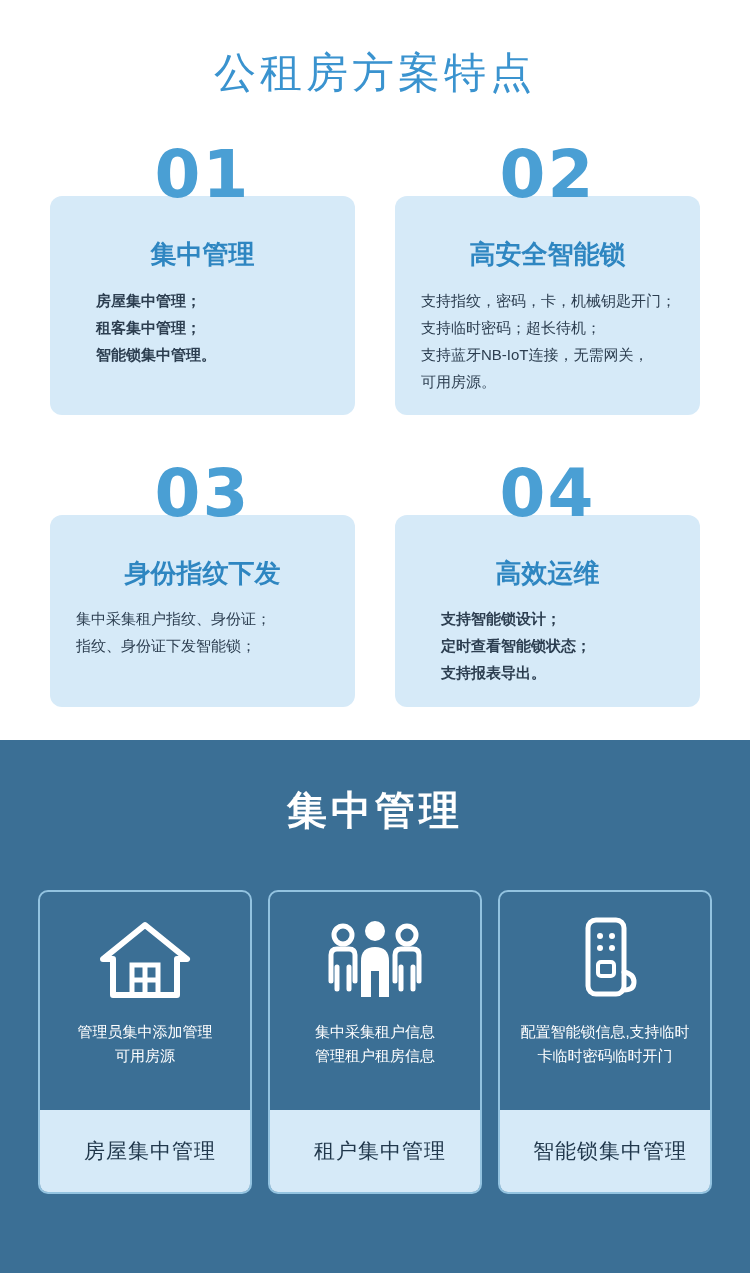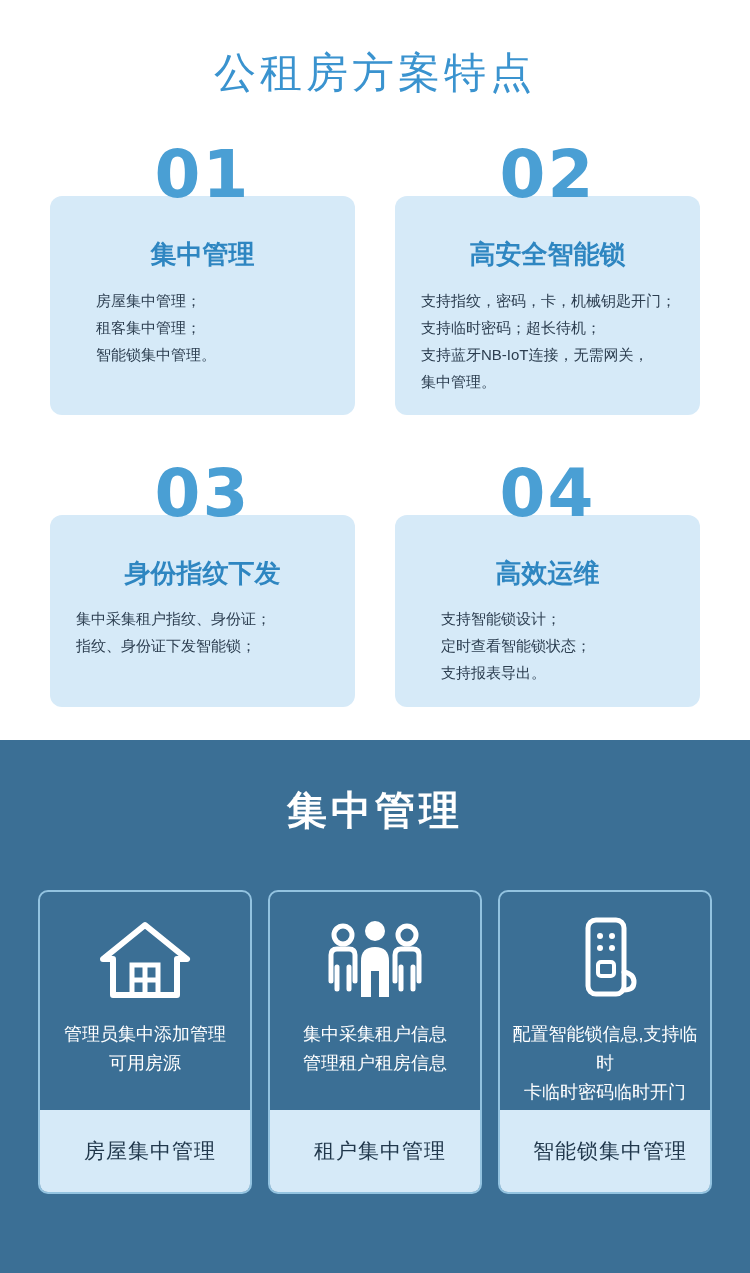--- a/index.html
+++ b/index.html
@@ -83,20 +83,21 @@
   }
   .card-body {
     font-size: 15px;
     color: #2c3e50;
     line-height: 1.8;
     text-align: left;
     padding-left: 10px;
   }
   .card-body.center-ish {
     padding-left: 28px;
+    font-weight: bold;
   }
   .card-body.wide {
     padding-left: 8px;
   }
 
   
   .bottom-section {
     position: relative;
     width: 750px;
     height: 533px;
@@ -137,21 +138,21 @@
     box-sizing: border-box;
   }
   .panel-icon {
     height: 92px;
     display: flex;
     align-items: center;
     justify-content: center;
     margin-bottom: 14px;
   }
   .panel-desc {
-    font-size: 18px;
+    font-size: 15px;
     color: #ffffff;
     text-align: center;
     line-height: 1.6;
     padding: 0 8px;
   }
   .panel-bottom {
     background: #d6eaf8;
     height: 82px;
     display: flex;
     align-items: center;
@@ -185,21 +186,21 @@
         </div>
       </div>
 
       <div class="feature-card">
         <div class="card-number">02</div>
         <div class="card-title">高安全智能锁</div>
         <div class="card-body wide">
           <div>支持指纹，密码，卡，机械钥匙开门；</div>
           <div>支持临时密码；超长待机；</div>
           <div>支持蓝牙NB-IoT连接，无需网关，</div>
-          <div>集中管理。</div>
+          <div>可用房源。</div>
         </div>
       </div>
 
       <div class="feature-card tall">
         <div class="card-number">03</div>
         <div class="card-title">身份指纹下发</div>
         <div class="card-body wide">
           <div>集中采集租户指纹、身份证；</div>
           <div>指纹、身份证下发智能锁；</div>
         </div>

